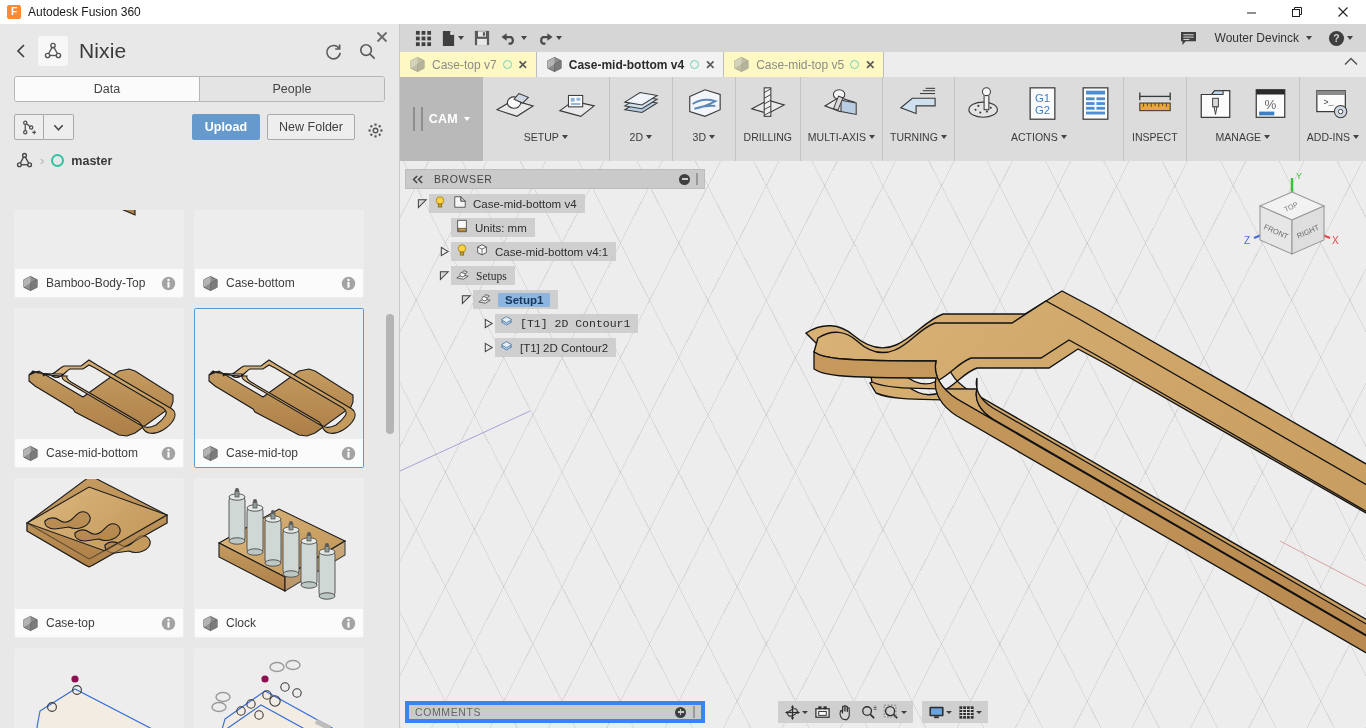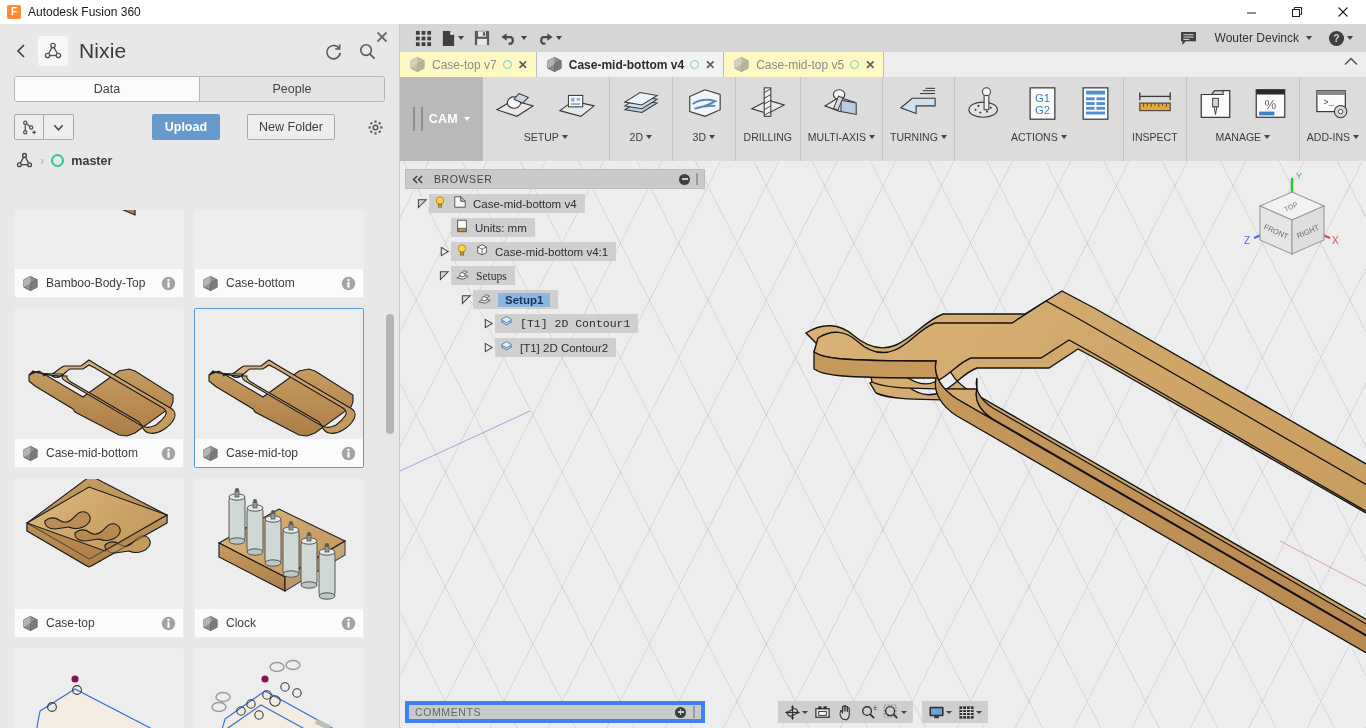--- a/index.html
+++ b/index.html
@@ -62,21 +62,21 @@
     border:1px solid #b6b6b6; border-radius:3px; overflow:hidden; background:#e4e4e4;
   }
   .dp-tab {
     flex:1; display:flex; align-items:center; justify-content:center;
     font-size:12.5px; color:#444; cursor:pointer; background:#e4e4e4;
   }
   .dp-tab.active { background:#fbfbfb; }
   .dp-tab + .dp-tab { border-left:1px solid #b6b6b6; }
 
   .dp-actions {
-    display:flex; align-items:center; margin:12px 14px 0 14px; height:26px;gap:20px;
+    display:flex; align-items:flex-end; margin:12px 14px 0 14px; height:26px;
   }
   .btn-grp { display:flex; height:26px; }
   .btn-sq {
     width:30px; height:26px; border:1px solid #a9a9a9; background:#eeeeee;
     display:flex; align-items:center; justify-content:center; cursor:pointer;
     color:#4a4a4a;
   }
   .btn-sq:first-child { border-radius:2px 0 0 2px; }
   .btn-sq:last-child { border-left:none; border-radius:0 2px 2px 0; }
   .btn-upload {

